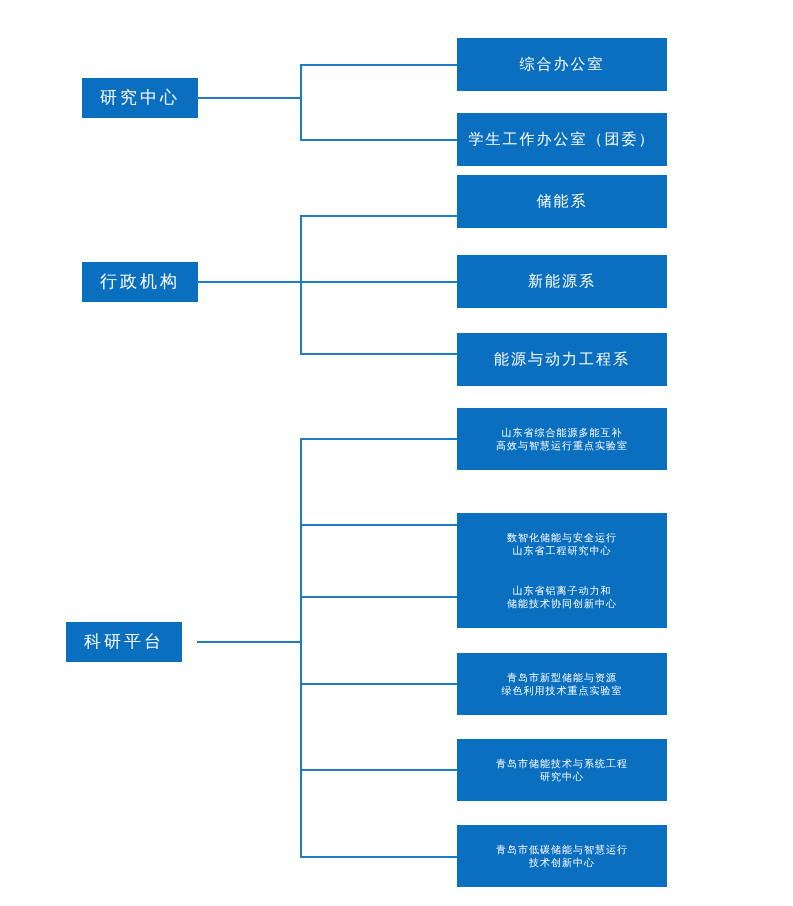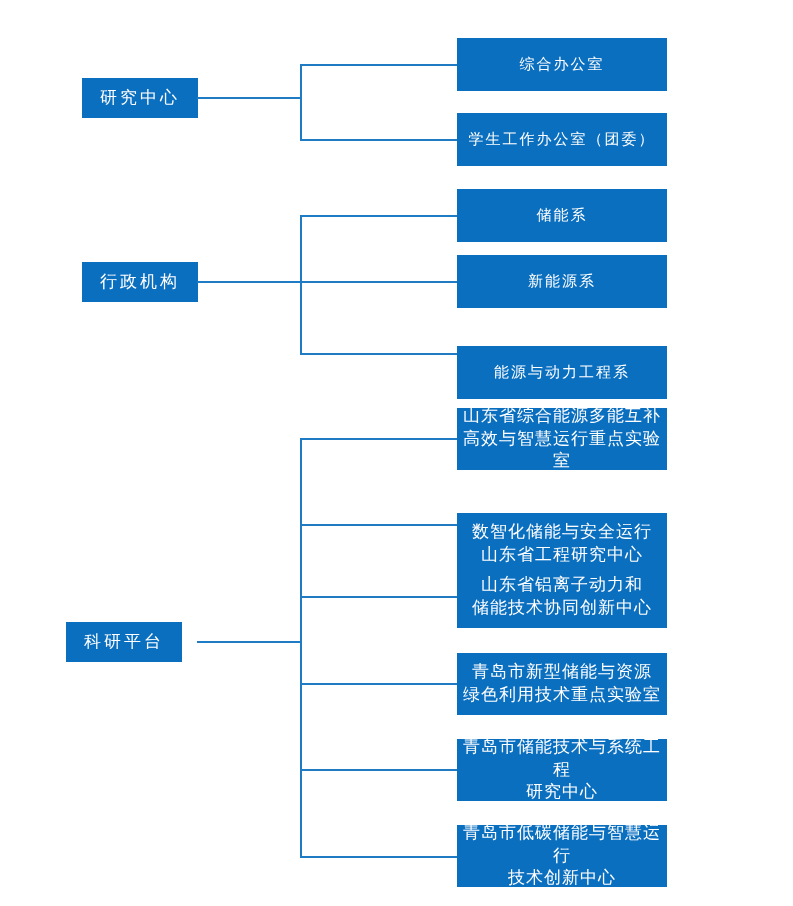--- a/index.html
+++ b/index.html
@@ -41,21 +41,21 @@
   .node-child {
     left: 457px;
     width: 210px;
     font-size: 15px;
   }
   .node-child.single {
     height: 53px;
   }
   .node-child.double {
     height: 62px;
-    font-size: 17px;
+    font-size: 10px;
     letter-spacing: 1px;
   }
   .node-child .txt {
     padding: 0 6px;
     white-space: pre-line;
   }
   
   .conn {
     position: absolute;
     background: #1f7cc4;
@@ -93,27 +93,27 @@
   <div class="node node-parent" style="left:82px; top:262px;">
     <span class="txt">行政机构</span>
   </div>
 
   <div class="conn conn-h" style="left:197px; top:281px; width:104px;"></div>
   <div class="conn conn-v" style="left:300px; top:215px; height:139px;"></div>
   <div class="conn conn-h" style="left:300px; top:215px; width:157px;"></div>
   <div class="conn conn-h" style="left:300px; top:281px; width:157px;"></div>
   <div class="conn conn-h" style="left:300px; top:353px; width:157px;"></div>
 
-  <div class="node node-child single" style="top:189px;">
+  <div class="node node-child single" style="top:175px;">
     <span class="txt">储能系</span>
   </div>
   <div class="node node-child single" style="top:255px;">
     <span class="txt">新能源系</span>
   </div>
-  <div class="node node-child single" style="top:346px;">
+  <div class="node node-child single" style="top:333px;">
     <span class="txt">能源与动力工程系</span>
   </div>
 
   <div class="node node-parent" style="left:66px; top:622px;justify-content:center;">
     <span class="txt">科研平台</span>
   </div>
 
   <div class="conn conn-h" style="left:197px; top:641px; width:104px;"></div>
   <div class="conn conn-v" style="left:300px; top:438px; height:418px;"></div>
   <div class="conn conn-h" style="left:300px; top:438px; width:157px;"></div>

